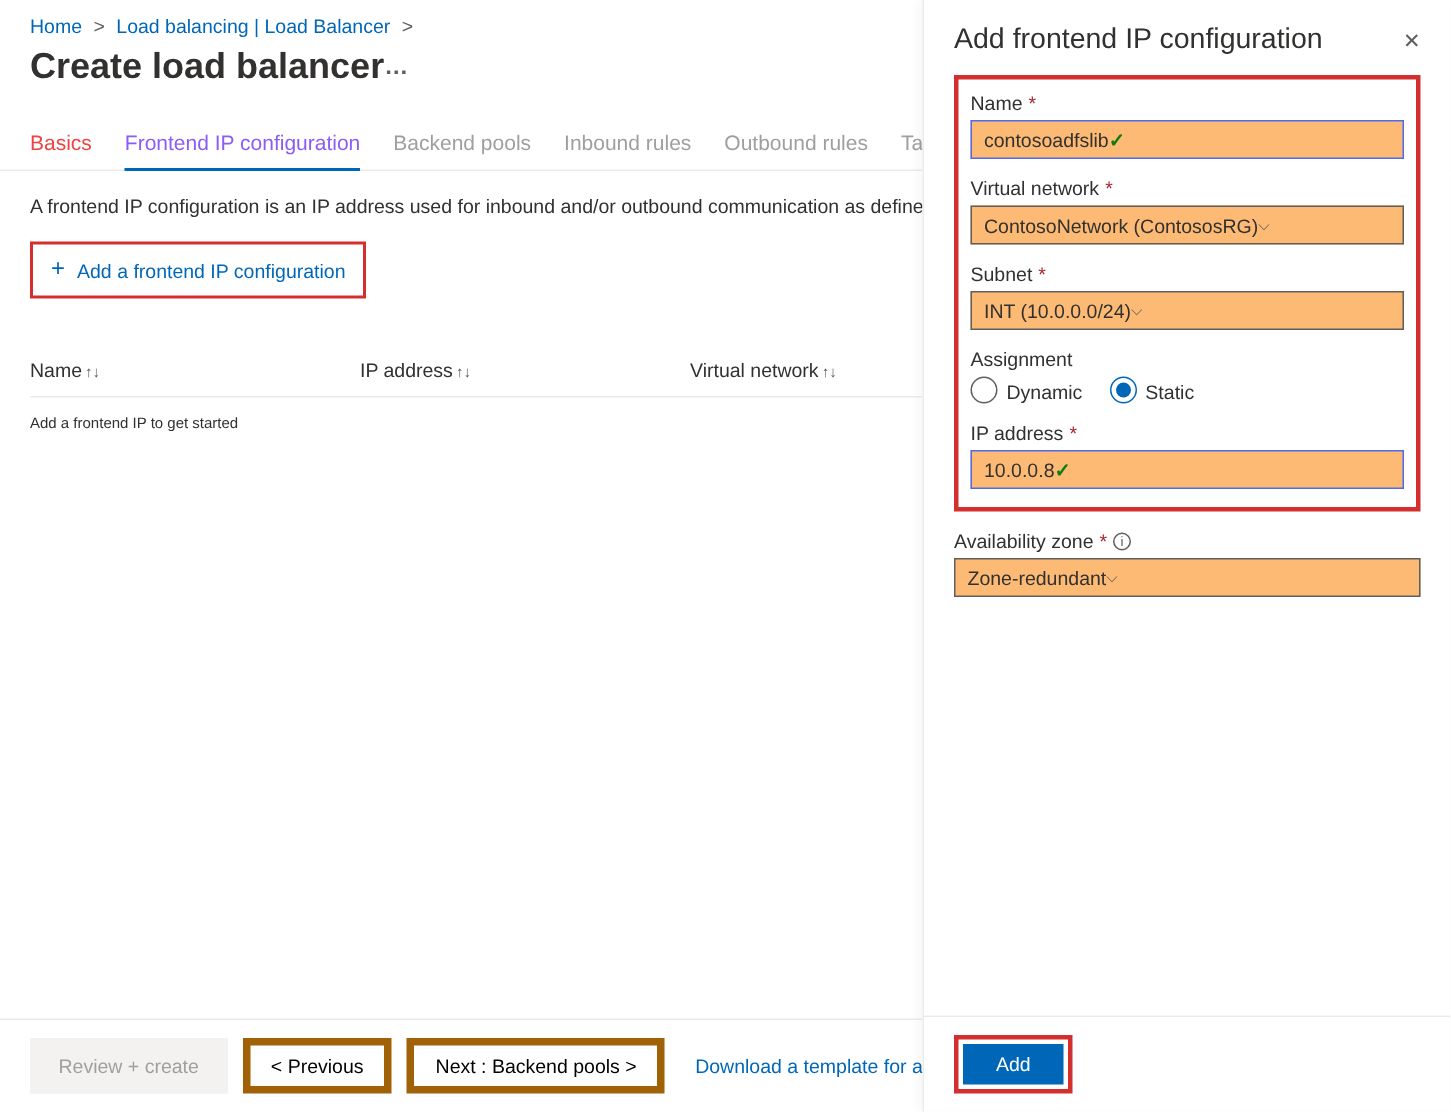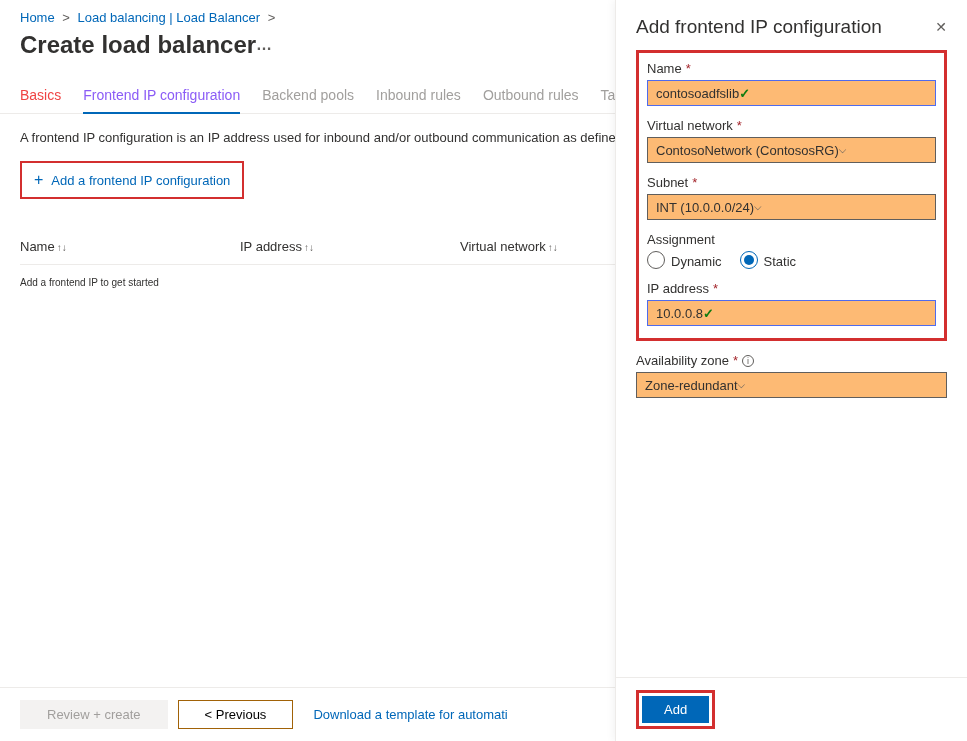--- a/index.html
+++ b/index.html
@@ -105,22 +105,22 @@
     left: 0; right: 0; bottom: 0;
     padding: 12px 20px;
     border-top: 1px solid #edebe9;
     display: flex;
     align-items: center;
     gap: 10px;
     background: #fff;
   }
   .btn {
     font-size: 13px;
-    padding: 6px 26px;
-    border: 1px solid #a16207;
+    padding: 6px 14px;
+    border: 5px solid #a16207;
     background: #fff;
     cursor: pointer;
   }
   .btn.disabled {
     background: #f3f2f1;
     color: #a19f9d;
     border-color: #f3f2f1;
     cursor: default;
   }
   .footer .download-link {
@@ -299,20 +299,21 @@
       <tr>
         <td colspan="3">Add a frontend IP to get started</td>
       </tr>
     </tbody>
   </table>
 </div>
 
 <div class="footer">
   <button class="btn disabled">Review + create</button>
   <button class="btn">&lt; Previous</button>
+  <button class="btn">Next : Backend pools &gt;</button>
   <span class="download-link">Download a template for automati</span>
 </div>
 
 <div class="panel">
   <div class="panel-header">
     <div class="panel-title">Add frontend IP configuration</div>
     <div class="close-icon">✕</div>
   </div>
 
   <div class="panel-body">

